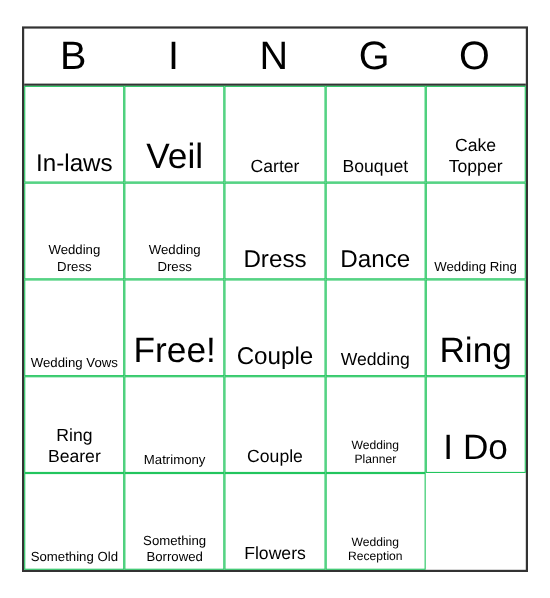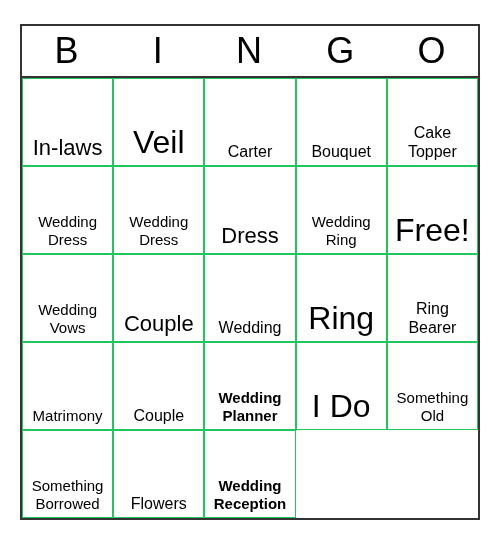--- a/index.html
+++ b/index.html
@@ -63,26 +63,25 @@
 
     .size-lg {
       font-size: 22px;
     }
 
     .size-md {
       font-size: 16px;
     }
 
     .size-sm {
-      font-size: 15px;
+      font-size: 12px;
     }
 
     .size-xs {
-      font-size: 15px;
-      font-weight: bold;
+      font-size: 11px;
     }
   </style>
 </head>
 <body>
 
 <div class="bingo-card">
   <div class="bingo-header">
   <div class="bingo-header-cell">B</div>
       <div class="bingo-header-cell">I</div>
       <div class="bingo-header-cell">N</div>
@@ -108,27 +107,30 @@
       <div class="bingo-cell">
         <span class="bingo-cell-text size-sm">Wedding Dress</span>
       </div>
       <div class="bingo-cell">
         <span class="bingo-cell-text size-sm">Wedding Dress</span>
       </div>
       <div class="bingo-cell">
         <span class="bingo-cell-text size-lg">Dress</span>
       </div>
       <div class="bingo-cell">
+        <span class="bingo-cell-text size-lg">Dance</span>
+      </div>
+      <div class="bingo-cell">
         <span class="bingo-cell-text size-sm">Wedding Ring</span>
       </div>
       <div class="bingo-cell">
-        <span class="bingo-cell-text size-xl">Free!</span>
+        <span class="bingo-cell-text size-sm">Wedding Vows</span>
       </div>
       <div class="bingo-cell">
-        <span class="bingo-cell-text size-sm">Wedding Vows</span>
+        <span class="bingo-cell-text size-xl">Free!</span>
       </div>
       <div class="bingo-cell">
         <span class="bingo-cell-text size-lg">Couple</span>
       </div>
       <div class="bingo-cell">
         <span class="bingo-cell-text size-md">Wedding</span>
       </div>
       <div class="bingo-cell">
         <span class="bingo-cell-text size-xl">Ring</span>
       </div>

